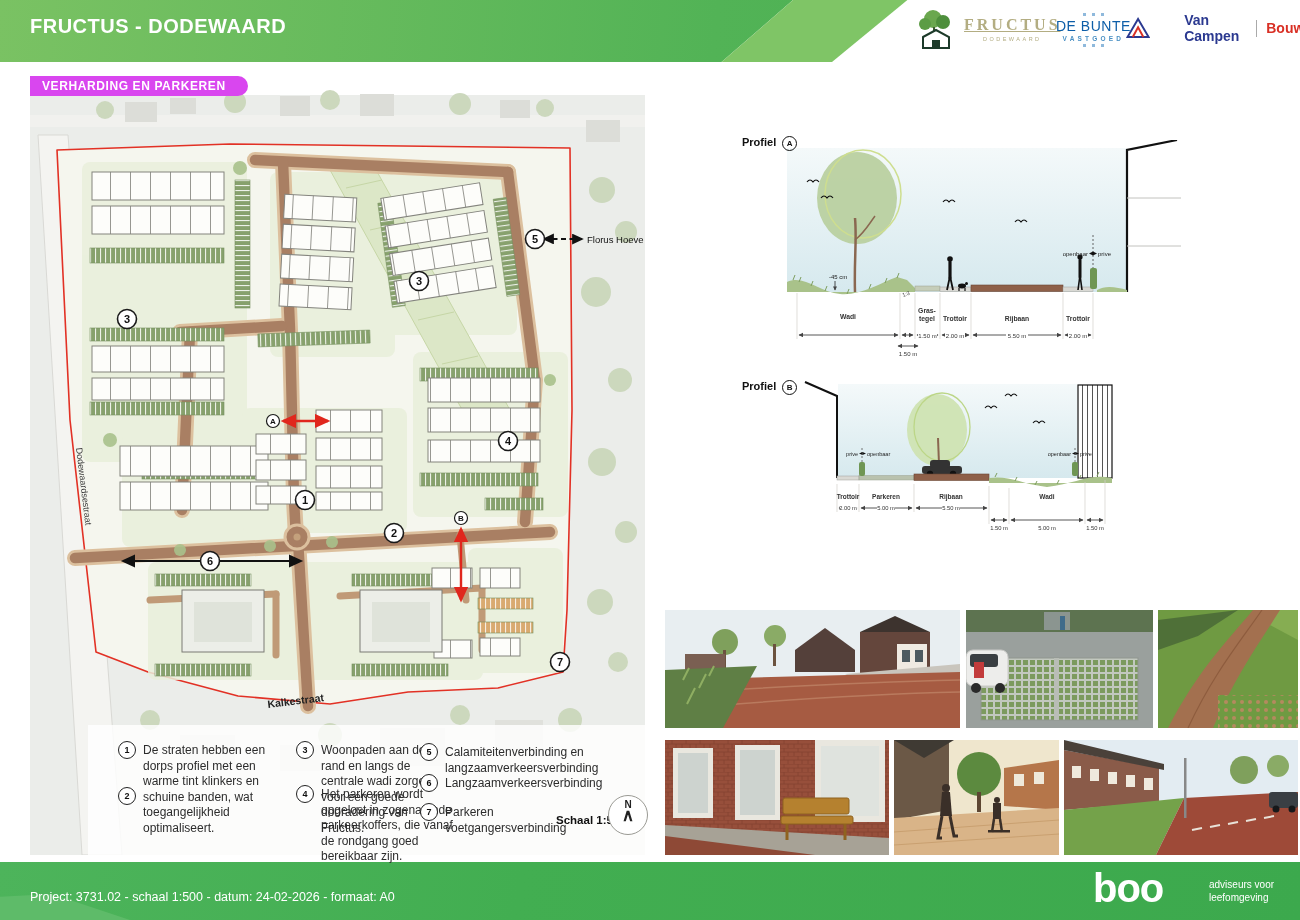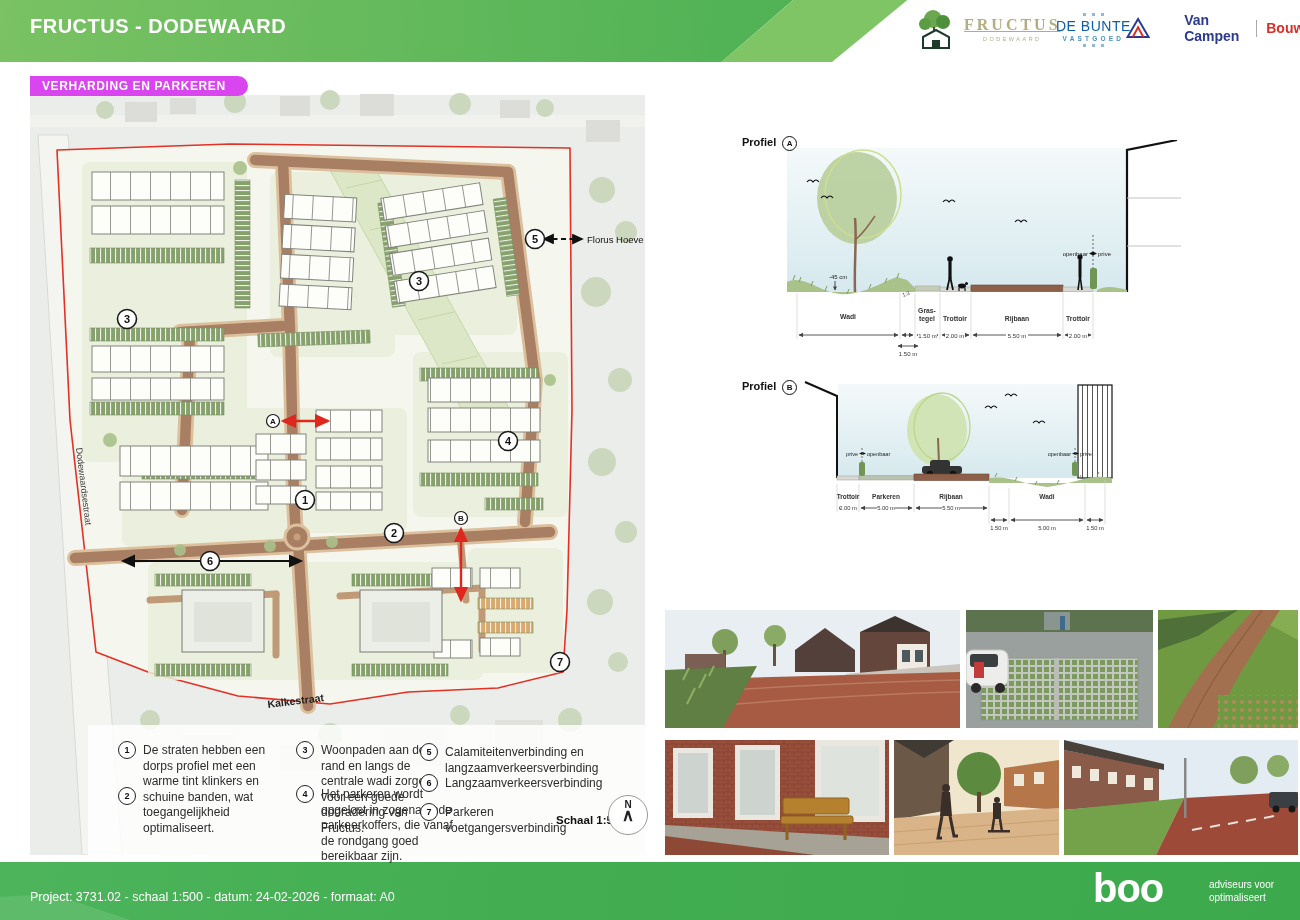--- a/index.html
+++ b/index.html
@@ -724,17 +724,17 @@
     <circle cx="212" cy="69" r="3.5" fill="#16181a"></circle>
       <circle cx="228" cy="69" r="3.5" fill="#16181a"></circle>
   </svg>
 
   <div class="footer">
     <div class="ft-light"></div>
     <div class="ft-project">Project: 3731.02 - schaal 1:500 - datum: 24-02-2026 - formaat: A0</div>
     <div class="ft-brand">boo</div>
     <div class="ft-tag">
       <div>adviseurs voor</div>
-      <div>optimaliseert</div>
+      <div>leefomgeving</div>
     </div>
   </div>
 
 </div>
 
 </body></html>

